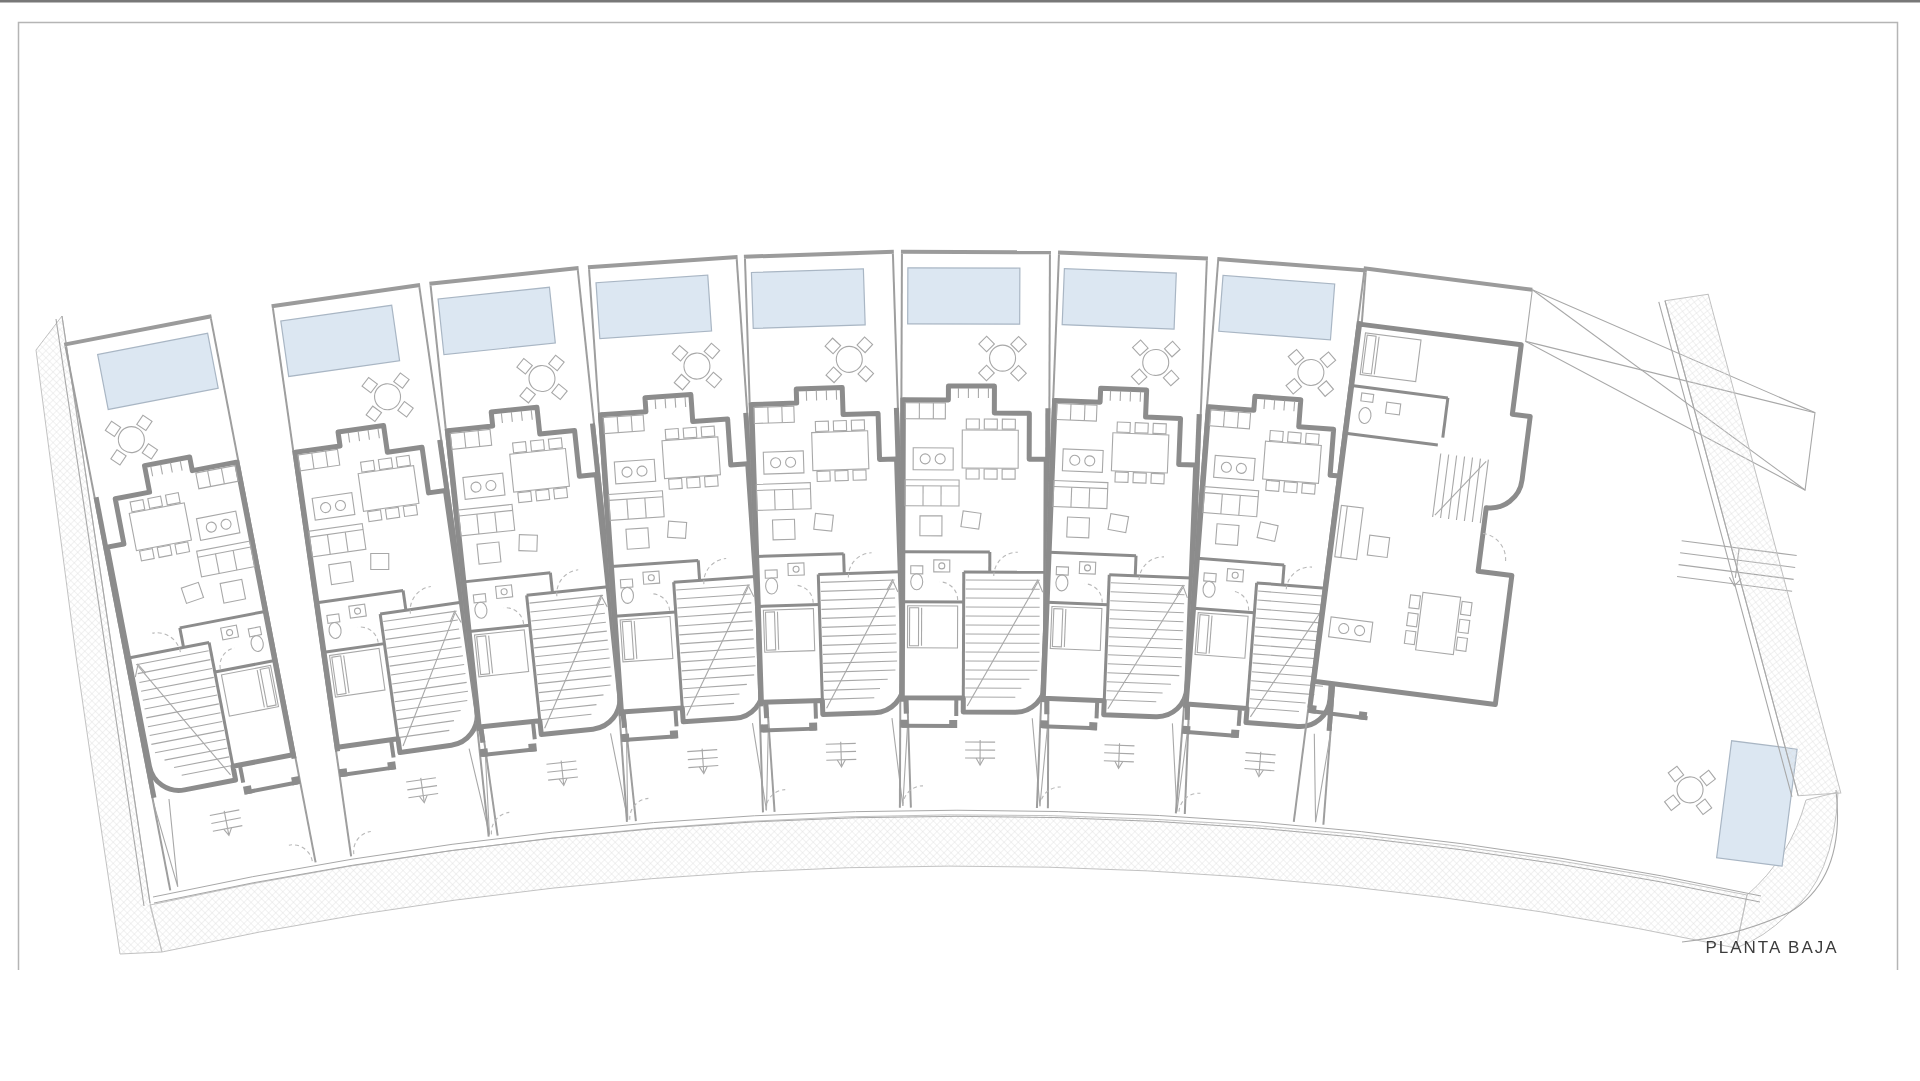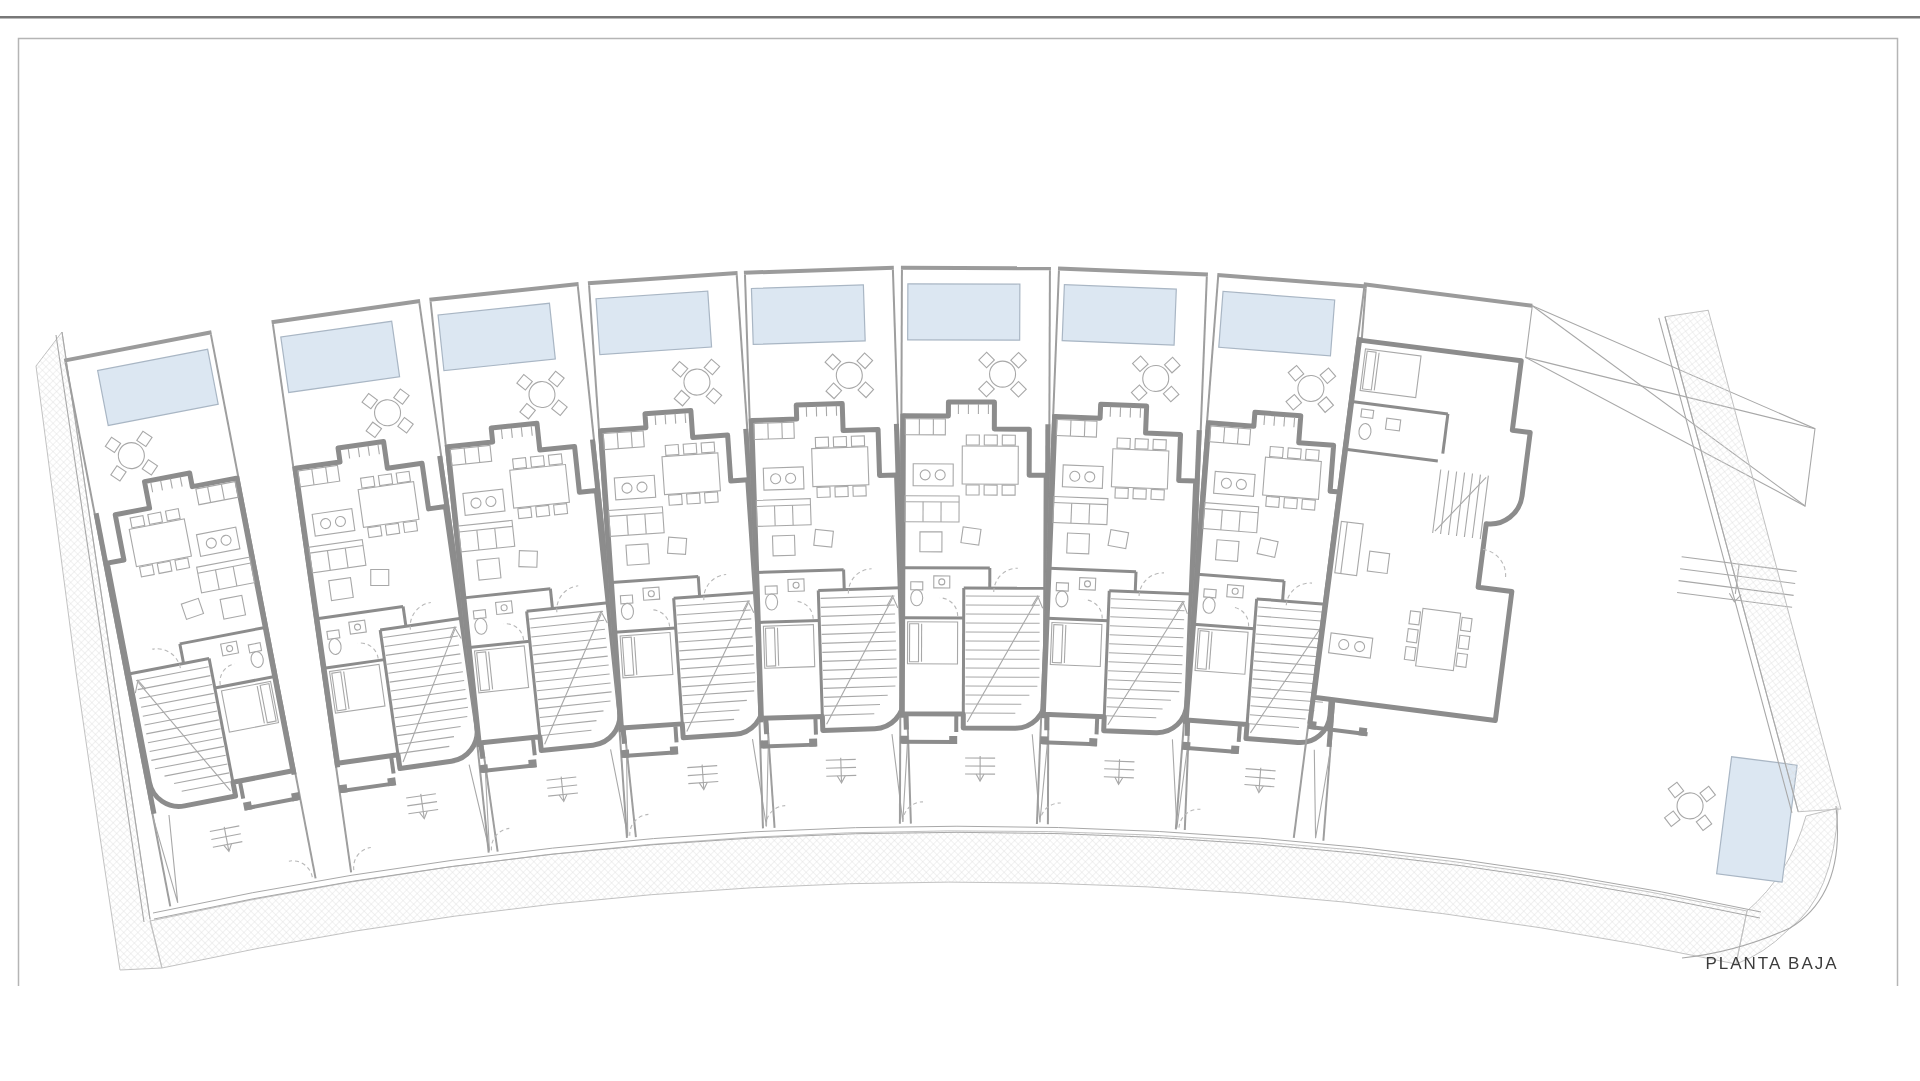--- a/index.html
+++ b/index.html
@@ -1,17 +1,17 @@
 <!DOCTYPE html>
 <html style="--background: #ffffff; --topbar: #787878; --frame: #b5b5b5; --wall: #8c8c8c; --wall_light: #9b9b9b; --partition: #9e9e9e; --line: #a8a8a8; --dash: #b8b8b8; --pool_fill: #dce7f2; --pool_border: #a9b6c4; --hatch_line: #dcdcdc; --hatch_border: #c2c2c2; --text: #3c3c3c;"><head>
 <meta charset="utf-8">
 <style>
   html,body{margin:0;padding:0;background:#fff;}
   .page{position:relative;width:1920px;height:970px;background:var(--background,#fff);overflow:hidden;
-        font-family:"Liberation Sans",sans-serif;margin-top:16px;}
+        font-family:"Liberation Sans",sans-serif;}
   svg{display:block}
   
   .topbar{fill:var(--topbar);}
   .frame{fill:none;stroke:var(--frame);stroke-width:1.5;}
   .wallfill{fill:var(--wall);}
   .wall-light{fill:var(--wall_light);}
   .houseoutline{fill:#ffffff;stroke:var(--wall);stroke-width:5;stroke-linejoin:round;}
   .wall3{stroke:var(--wall);stroke-width:3;fill:none;}
   .pw{stroke:var(--partition);stroke-width:2;fill:none;}
   .pww{stroke:var(--wall);stroke-width:5;fill:none;}

